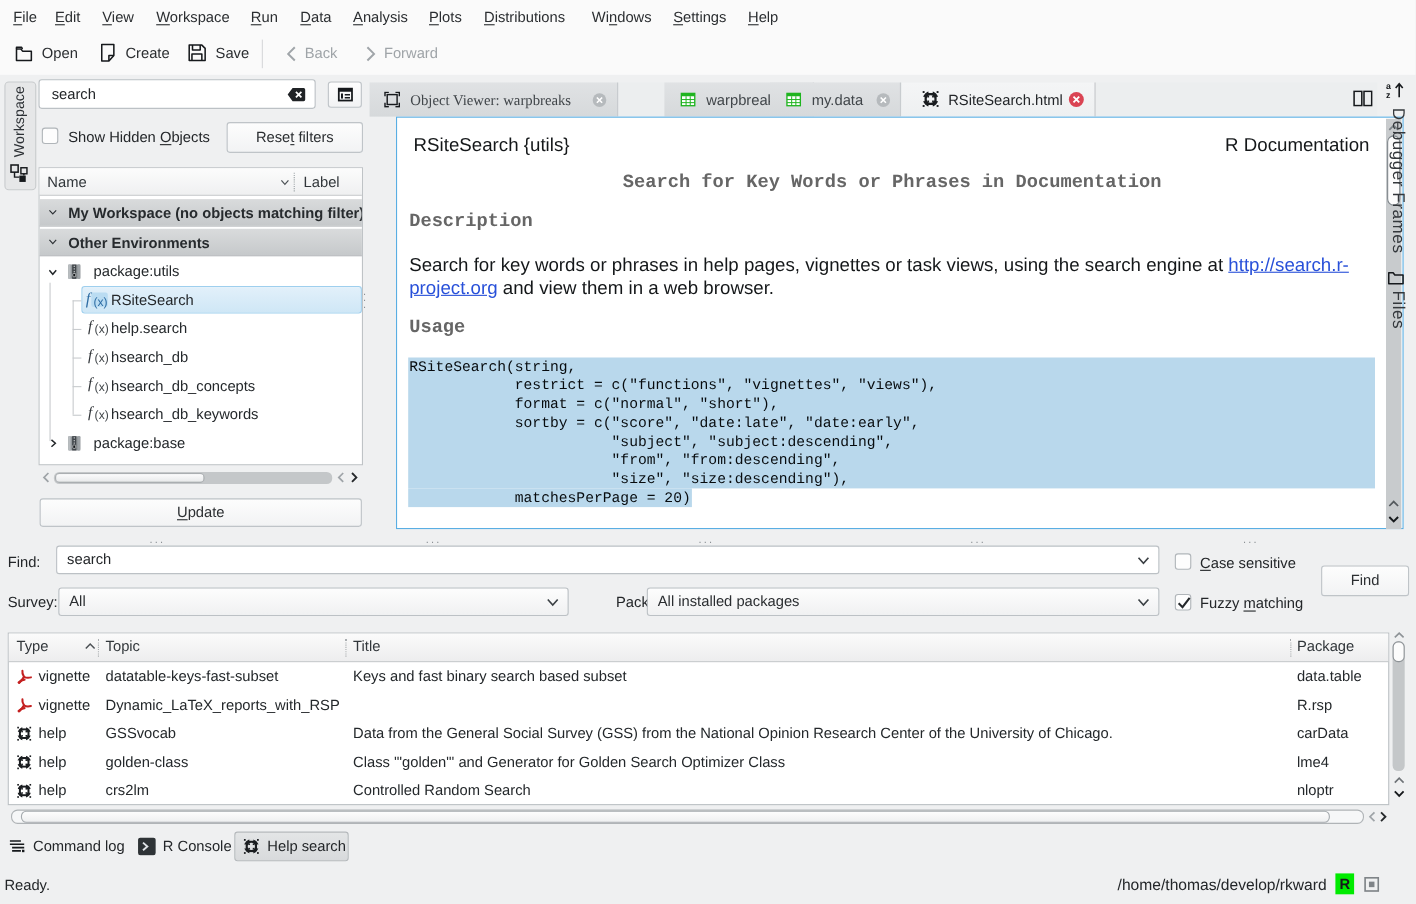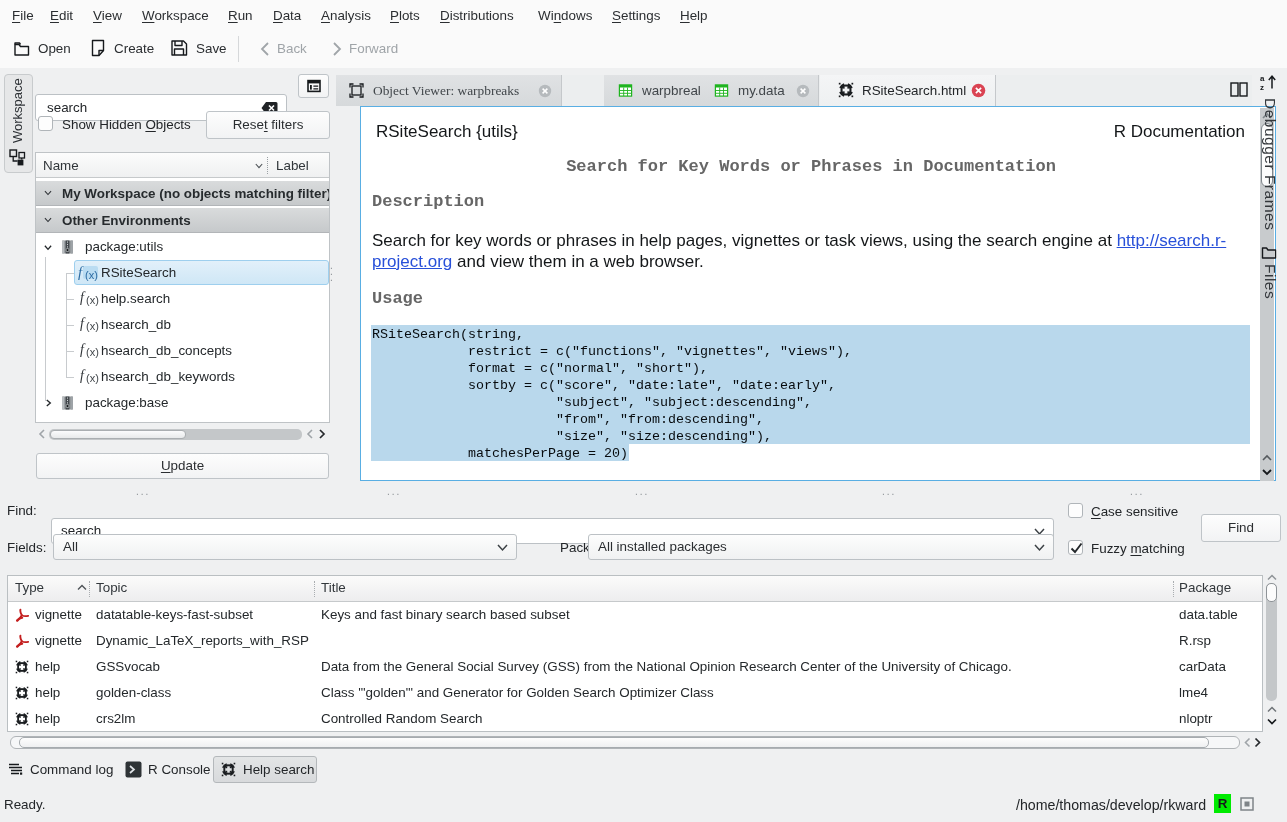--- a/index.html
+++ b/index.html
@@ -12,21 +12,21 @@
 #topbars { left:0; top:0; width:1287px; height:68px; background:#fafafa; }
 #menubar { left:0; top:0; width:1287px; height:30px; }
 #menubar span { position:absolute; top:8px; color:#2b2e31; }
 #toolbar { left:0; top:30px; width:1287px; height:38px; }
 .tbtxt { position:absolute; top:11px; color:#2b2e31; }
 .tbgray { color:#9fa4a8; }
 #tbsep { left:238px; top:6px; width:1px; height:26px; background:#d6d8da; }
 
 
 .btn { background:linear-gradient(#fdfdfd,#f2f3f4); border:1px solid #bfc4c8; border-radius:3px; text-align:center; color:#2b2e31; }
-.input { background:#fff; border:1px solid #bcc1c5; border-radius:3px;margin-top:22px; }
+.input { background:#fff; border:1px solid #bcc1c5; border-radius:3px; }
 .combo { background:linear-gradient(#fdfdfd,#f0f1f2); border:1px solid #bcc1c5; border-radius:3px; color:#2b2e31; }
 .cb { width:15px; height:15px; border:1px solid #b0b5b9; border-radius:3px; background:#fdfdfd; }
 .chev { position:absolute; width:8px; height:8px; }
 
 
 #wstab { left:4px; top:74px; width:29px; height:99px; background:#e6e7e8; border:1px solid #c8cbcd; border-radius:4px; }
 
 
 #searchbox { left:35px; top:72px; width:252px; height:27px; }
 #listbtn { left:298px; top:74px; width:31px; height:24px; }
@@ -368,21 +368,21 @@
 <div class="abs input" style="left:51px;top:496px;width:1003px;height:26px;">
   <span style="position:absolute;left:9px;top:4px;">search</span>
   <svg style="position:absolute;right:8px;top:9px" width="11" height="8" viewBox="0 0 11 8">
       <path d="M1 1 L5.5 6 L10 1" fill="none" stroke="#3c4145" stroke-width="1.5"></path>
     </svg>
 </div>
 <div class="abs cb" style="left:1068px;top:503px;"></div>
 <span class="abs" style="left:1091px;top:504px;"><u>C</u>ase sensitive</span>
 <div class="abs btn" style="left:1201px;top:514px;width:80px;height:28px;line-height:26px;">Find</div>
 
-<span class="abs" style="left:7px;top:540px;">Fields:</span>
+<span class="abs" style="left:7px;top:540px;">Survey:</span>
 <div class="abs combo" style="left:53px;top:534px;width:464px;height:26px;">
   <span style="position:absolute;left:9px;top:4px;">All</span>
   <svg style="position:absolute;right:8px;top:9px" width="11" height="8" viewBox="0 0 11 8">
       <path d="M1 1 L5.5 6 L10 1" fill="none" stroke="#3c4145" stroke-width="1.5"></path>
     </svg>
 </div>
 <span class="abs" style="left:560px;top:540px;">Package:</span>
 <div class="abs combo" style="left:588px;top:534px;width:466px;height:26px;">
   <span style="position:absolute;left:9px;top:4px;">All installed packages</span>
   <svg style="position:absolute;right:8px;top:9px" width="11" height="8" viewBox="0 0 11 8">

